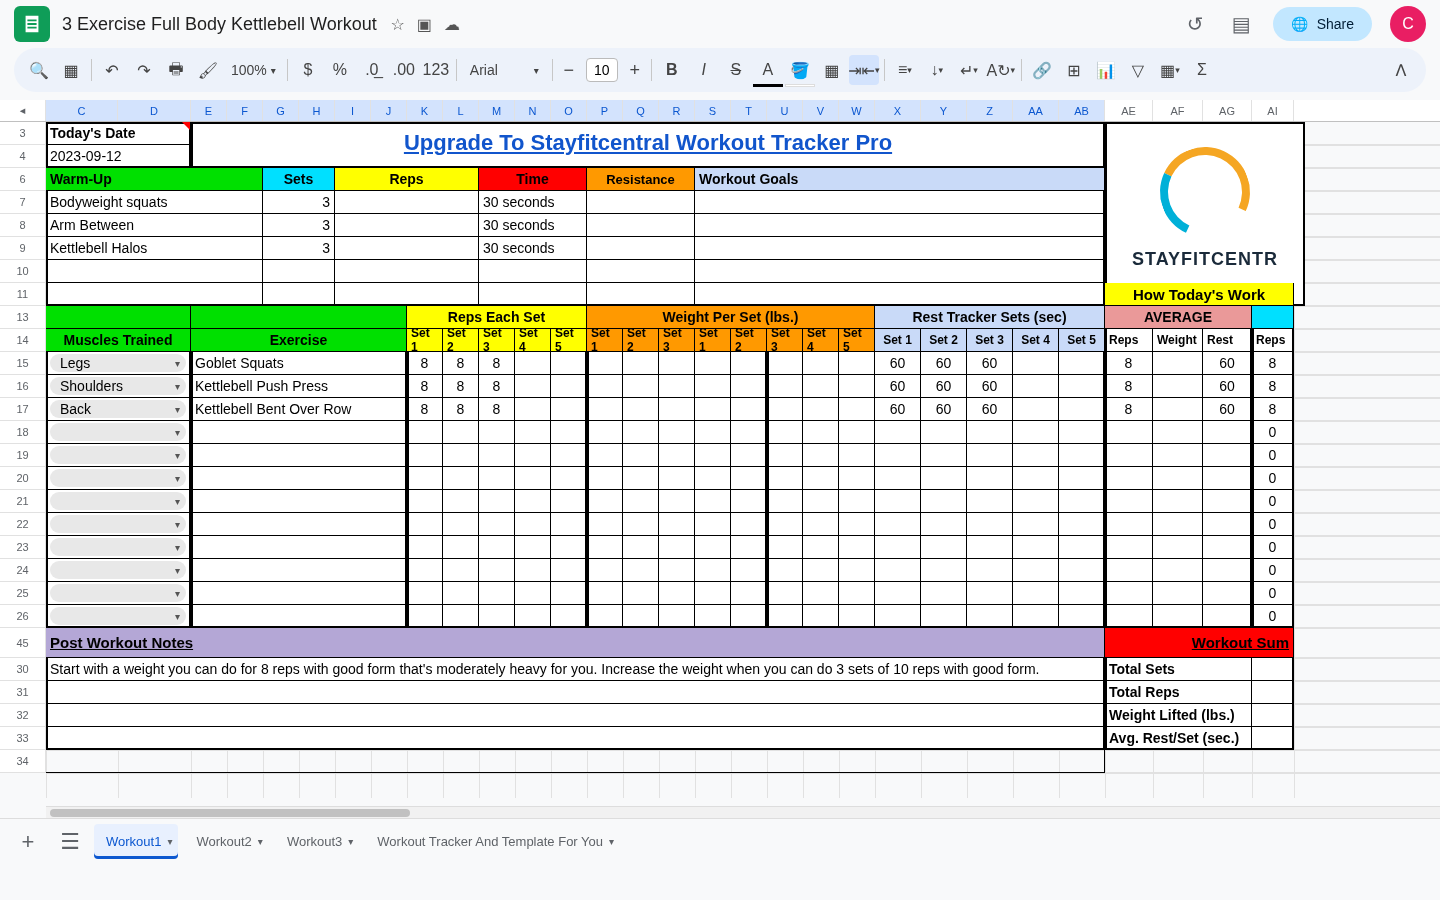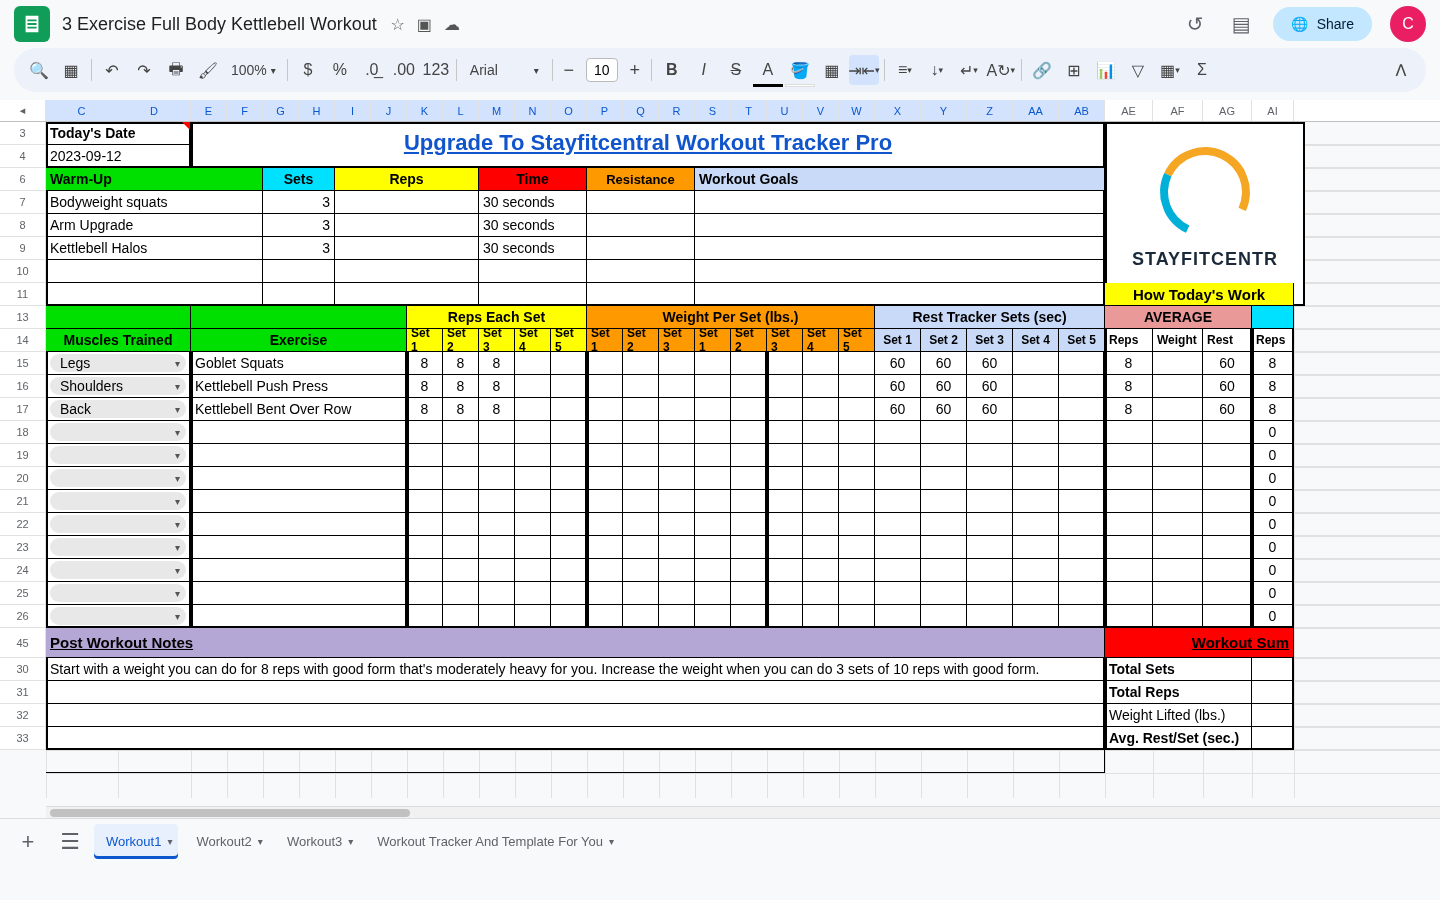--- a/index.html
+++ b/index.html
@@ -258,20 +258,23 @@
       </div>
       <div class="row" style="height: 23px;">
         <div class="rn">31</div>
       </div>
       <div class="row" style="height: 23px;">
         <div class="rn">32</div>
       </div>
       <div class="row" style="height: 23px;">
         <div class="rn">33</div>
       </div>
+      <div class="row" style="height: 23px;">
+        <div class="rn">34</div>
+      </div>
     </div>
   <div class="grid" id="grid">
     <div class="grid-lines" id="gridlines">
         <div class="vline" style="left: 0px;"></div>
         <div class="vline" style="left: 72px;"></div>
         <div class="vline" style="left: 145px;"></div>
         <div class="vline" style="left: 181px;"></div>
         <div class="vline" style="left: 217px;"></div>
         <div class="vline" style="left: 253px;"></div>
         <div class="vline" style="left: 289px;"></div>
@@ -341,21 +344,21 @@
       <div class="cell ctr" style="left: 289px; top: 46px; width: 144px; height: 23px; background: rgb(255, 255, 0); font-weight: bold;">Reps</div>
       <div class="cell ctr" style="left: 433px; top: 46px; width: 108px; height: 23px; background: rgb(255, 0, 0); color: rgb(0, 0, 0); font-weight: bold;">Time</div>
       <div class="cell ctr" style="left: 541px; top: 46px; width: 108px; height: 23px; background: rgb(255, 153, 0); font-weight: bold; font-size: 13px;">Resistance</div>
       <div class="cell lt" style="left: 649px; top: 46px; width: 410px; height: 23px; background: rgb(201, 218, 248); font-weight: bold;"> Workout Goals</div>
       <div class="cell lt" style="left: 0px; top: 69px; width: 217px; height: 23px;">Bodyweight squats</div>
       <div class="cell rt" style="left: 217px; top: 69px; width: 72px; height: 23px;">3</div>
       <div class="cell lt" style="left: 289px; top: 69px; width: 144px; height: 23px;"></div>
       <div class="cell lt" style="left: 433px; top: 69px; width: 108px; height: 23px;">30 seconds</div>
       <div class="cell lt" style="left: 541px; top: 69px; width: 108px; height: 23px;"></div>
       <div class="cell lt" style="left: 649px; top: 69px; width: 410px; height: 23px;"></div>
-      <div class="cell lt" style="left: 0px; top: 92px; width: 217px; height: 23px;">Arm Upgrade</div>
+      <div class="cell lt" style="left: 0px; top: 92px; width: 217px; height: 23px;">Arm Between</div>
       <div class="cell rt" style="left: 217px; top: 92px; width: 72px; height: 23px;">3</div>
       <div class="cell lt" style="left: 289px; top: 92px; width: 144px; height: 23px;"></div>
       <div class="cell lt" style="left: 433px; top: 92px; width: 108px; height: 23px;">30 seconds</div>
       <div class="cell lt" style="left: 541px; top: 92px; width: 108px; height: 23px;"></div>
       <div class="cell lt" style="left: 649px; top: 92px; width: 410px; height: 23px;"></div>
       <div class="cell lt" style="left: 0px; top: 115px; width: 217px; height: 23px;">Kettlebell Halos</div>
       <div class="cell rt" style="left: 217px; top: 115px; width: 72px; height: 23px;">3</div>
       <div class="cell lt" style="left: 289px; top: 115px; width: 144px; height: 23px;"></div>
       <div class="cell lt" style="left: 433px; top: 115px; width: 108px; height: 23px;">30 seconds</div>
       <div class="cell lt" style="left: 541px; top: 115px; width: 108px; height: 23px;"></div>
@@ -824,21 +827,21 @@
       <div class="cell lt" style="left: 0px; top: 506px; width: 1059px; height: 30px; background: rgb(180, 167, 214); font-weight: bold; font-size: 15px; text-decoration: underline;">Post Workout Notes</div>
       <div class="cell lt" style="left: 0px; top: 536px; width: 1059px; height: 23px; font-size: 14px;">Start with a weight you can do for 8 reps with good form that's moderately heavy for you. Increase the weight when you can do 3 sets of 10 reps with good form.</div>
       <div class="cell lt" style="left: 0px; top: 559px; width: 1059px; height: 23px;"></div>
       <div class="cell lt" style="left: 0px; top: 582px; width: 1059px; height: 23px;"></div>
       <div class="cell lt" style="left: 0px; top: 605px; width: 1059px; height: 23px;"></div>
       <div class="cell lt" style="left: 0px; top: 628px; width: 1059px; height: 23px;"></div>
       <div class="cell lt" style="left: 1059px; top: 536px; width: 147px; height: 23px; font-weight: bold;">Total Sets</div>
       <div class="cell lt" style="left: 1206px; top: 536px; width: 42px; height: 23px;"></div>
       <div class="cell lt" style="left: 1059px; top: 559px; width: 147px; height: 23px; font-weight: bold;">Total Reps</div>
       <div class="cell lt" style="left: 1206px; top: 559px; width: 42px; height: 23px;"></div>
-      <div class="cell lt" style="left: 1059px; top: 582px; width: 147px; height: 23px; font-weight: normal;">Weight Lifted (lbs.)</div>
+      <div class="cell lt" style="left: 1059px; top: 582px; width: 147px; height: 23px; font-weight: bold;">Weight Lifted (lbs.)</div>
       <div class="cell lt" style="left: 1206px; top: 582px; width: 42px; height: 23px;"></div>
       <div class="cell lt" style="left: 1059px; top: 605px; width: 147px; height: 23px; font-weight: bold;">Avg. Rest/Set (sec.)</div>
       <div class="cell lt" style="left: 1206px; top: 605px; width: 42px; height: 23px;"></div>
     </div>
   <div class="hscroll">
       <div class="hscroll-thumb"></div>
     </div>
 </div>
 
 <div class="sheet-tabs">

